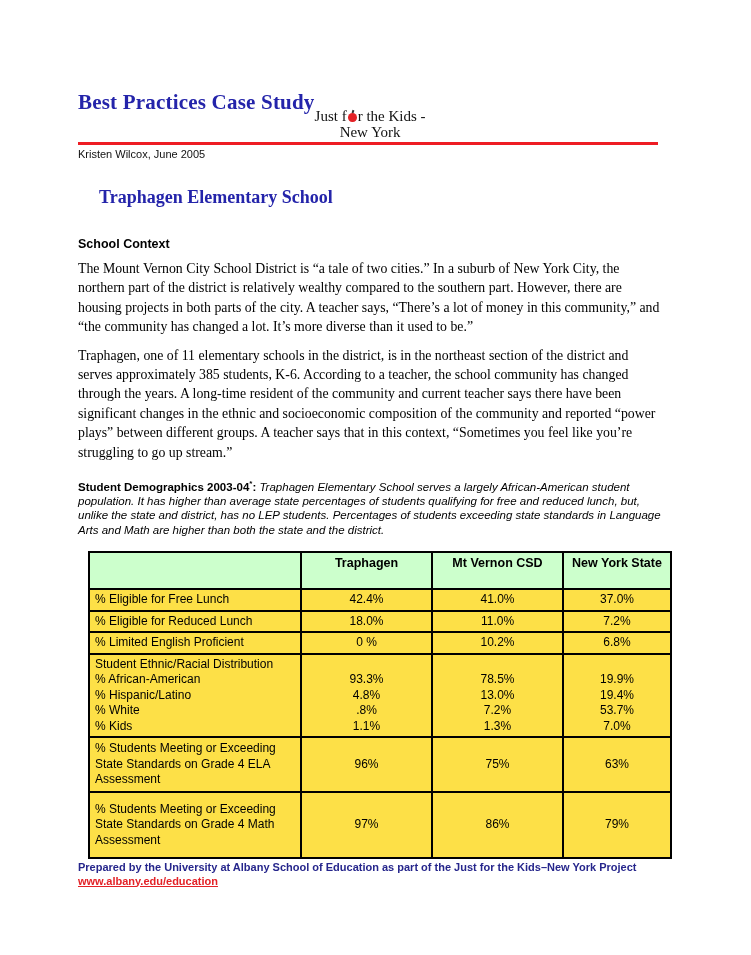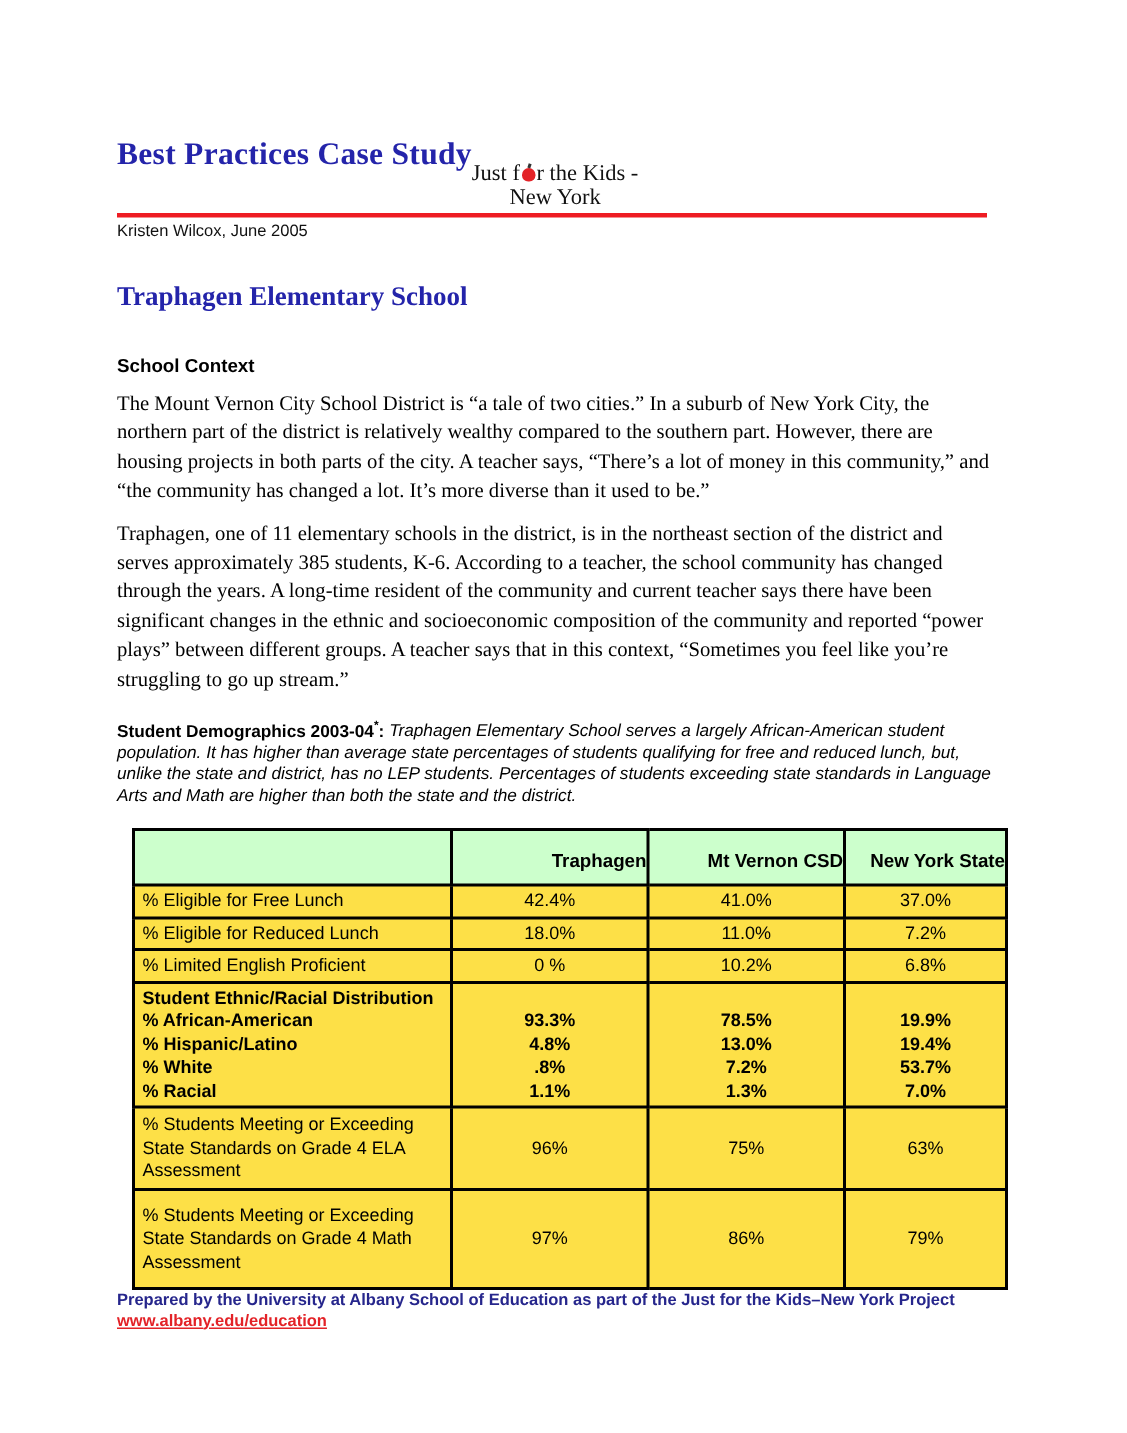--- a/index.html
+++ b/index.html
@@ -55,20 +55,21 @@
   .red-rule { height: 3px; background: #EE1C23; margin-top: 2px; }
   .byline { font-size: 11px; margin-top: 3px; color: #111; }
 
   
   .school-title {
     font-family: "Liberation Serif", serif;
     font-weight: bold;
     font-size: 18px;
     color: #2424AA;
     margin-top: 27px;
+    margin-left: 21px;
   }
   .district {
     font-size: 14px;
     font-weight: bold;
     font-style: italic;
     margin-top: 2px;
   }
   .section-heading {
     font-size: 12.5px;
     font-weight: bold;
@@ -102,37 +103,37 @@
     font-size: 12px;
     table-layout: fixed;
   }
   table.demo-table th, table.demo-table td {
     border: 2px solid #000;
   }
   table.demo-table th {
     background: #CCFFCC;
     height: 37px;
     vertical-align: bottom;
-    padding-bottom: 8px;
+    padding-bottom: 18px;
     font-size: 12.5px;
-    text-align: right;
+    text-align: center;
   }
   table.demo-table th:nth-child(1) { width: 212px; }
   table.demo-table th:nth-child(2) { width: 131px; }
   table.demo-table th:nth-child(3) { width: 131px; }
   table.demo-table th:nth-child(4) { width: 108px; }
   table.demo-table td {
     background: #fde047;
     vertical-align: middle;
     text-align: center;
     padding: 2px 3px;
     line-height: 15.5px;
   }
   table.demo-table td.label-cell { text-align: left; padding-left: 5px; }
-  table.demo-table td.multi { vertical-align: top; font-weight: bold; }
+  table.demo-table td.multi { vertical-align: top; }
   table.demo-table tr:nth-child(1) td,
   table.demo-table tr:nth-child(2) td,
   table.demo-table tr:nth-child(3) td { height: 21px; }
   table.demo-table tr:nth-child(5) td { height: 55px; }
   table.demo-table tr:nth-child(6) td { height: 66px; }
   .cell-line { min-height: 15.5px; }
 
   
   .footer {
     position: absolute;
@@ -228,21 +229,21 @@
           <td>
             <div class="cell-line">6.8%</div>
           </td>
         </tr>
         <tr>
           <td class="label-cell multi">
             <div class="cell-line">Student Ethnic/Racial Distribution</div>
             <div class="cell-line">% African-American</div>
             <div class="cell-line">% Hispanic/Latino</div>
             <div class="cell-line">% White</div>
-            <div class="cell-line">% Racial</div>
+            <div class="cell-line">% Kids</div>
           </td>
           <td class="multi">
             <div class="cell-line">&nbsp;</div>
             <div class="cell-line">93.3%</div>
             <div class="cell-line">4.8%</div>
             <div class="cell-line">.8%</div>
             <div class="cell-line">1.1%</div>
           </td>
           <td class="multi">
             <div class="cell-line">&nbsp;</div>

